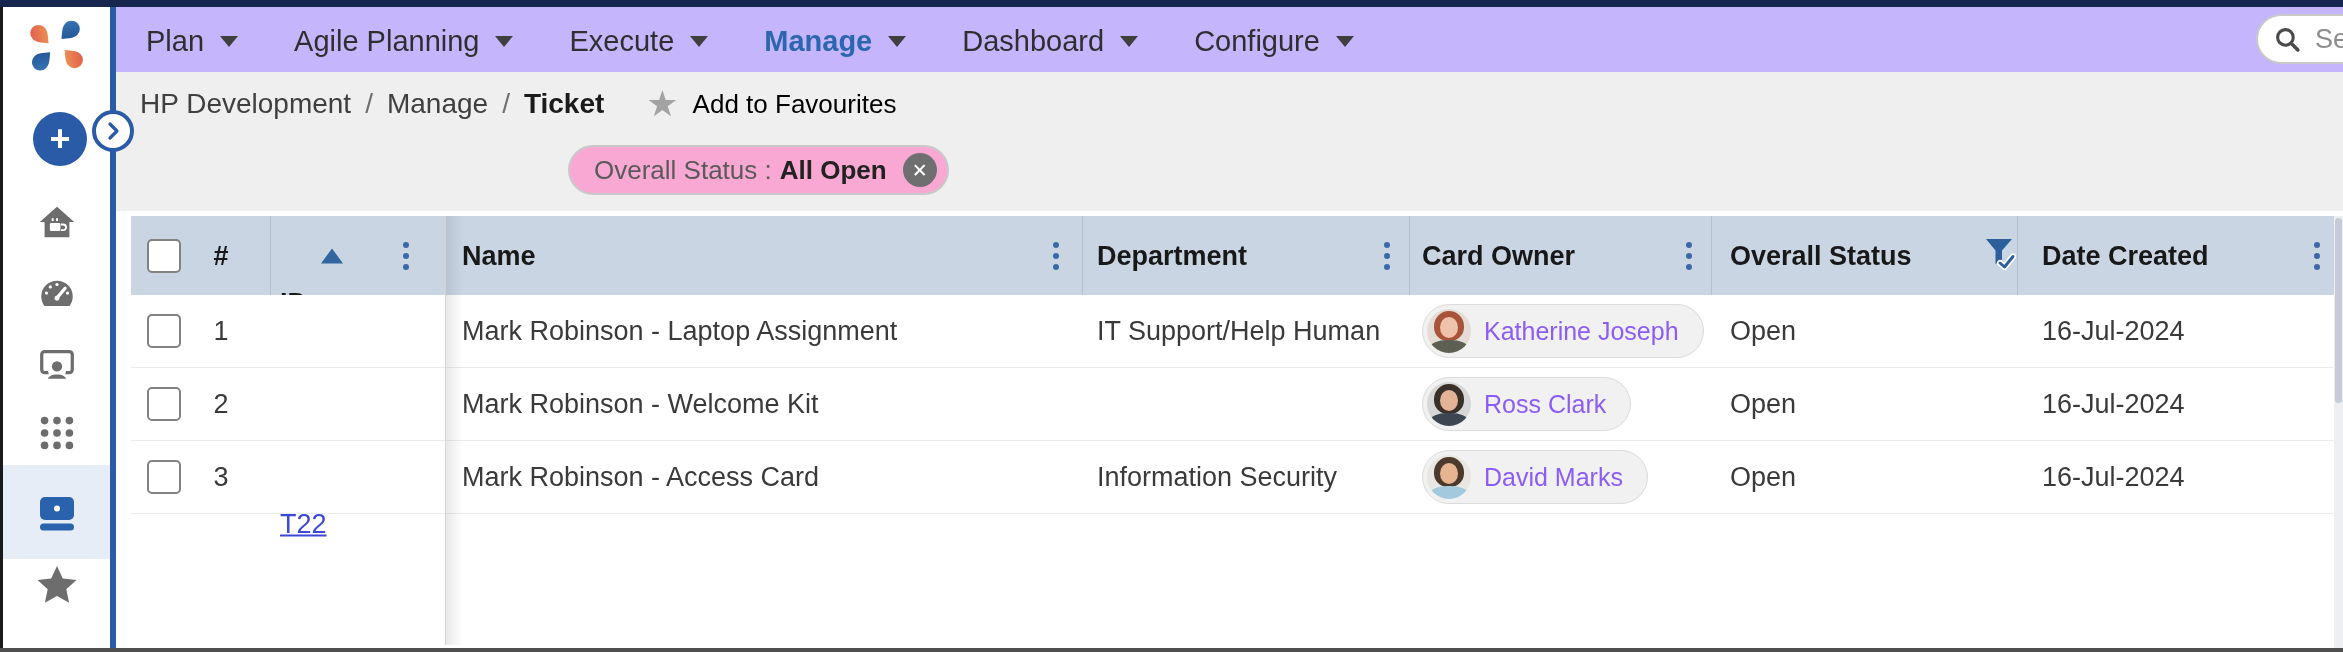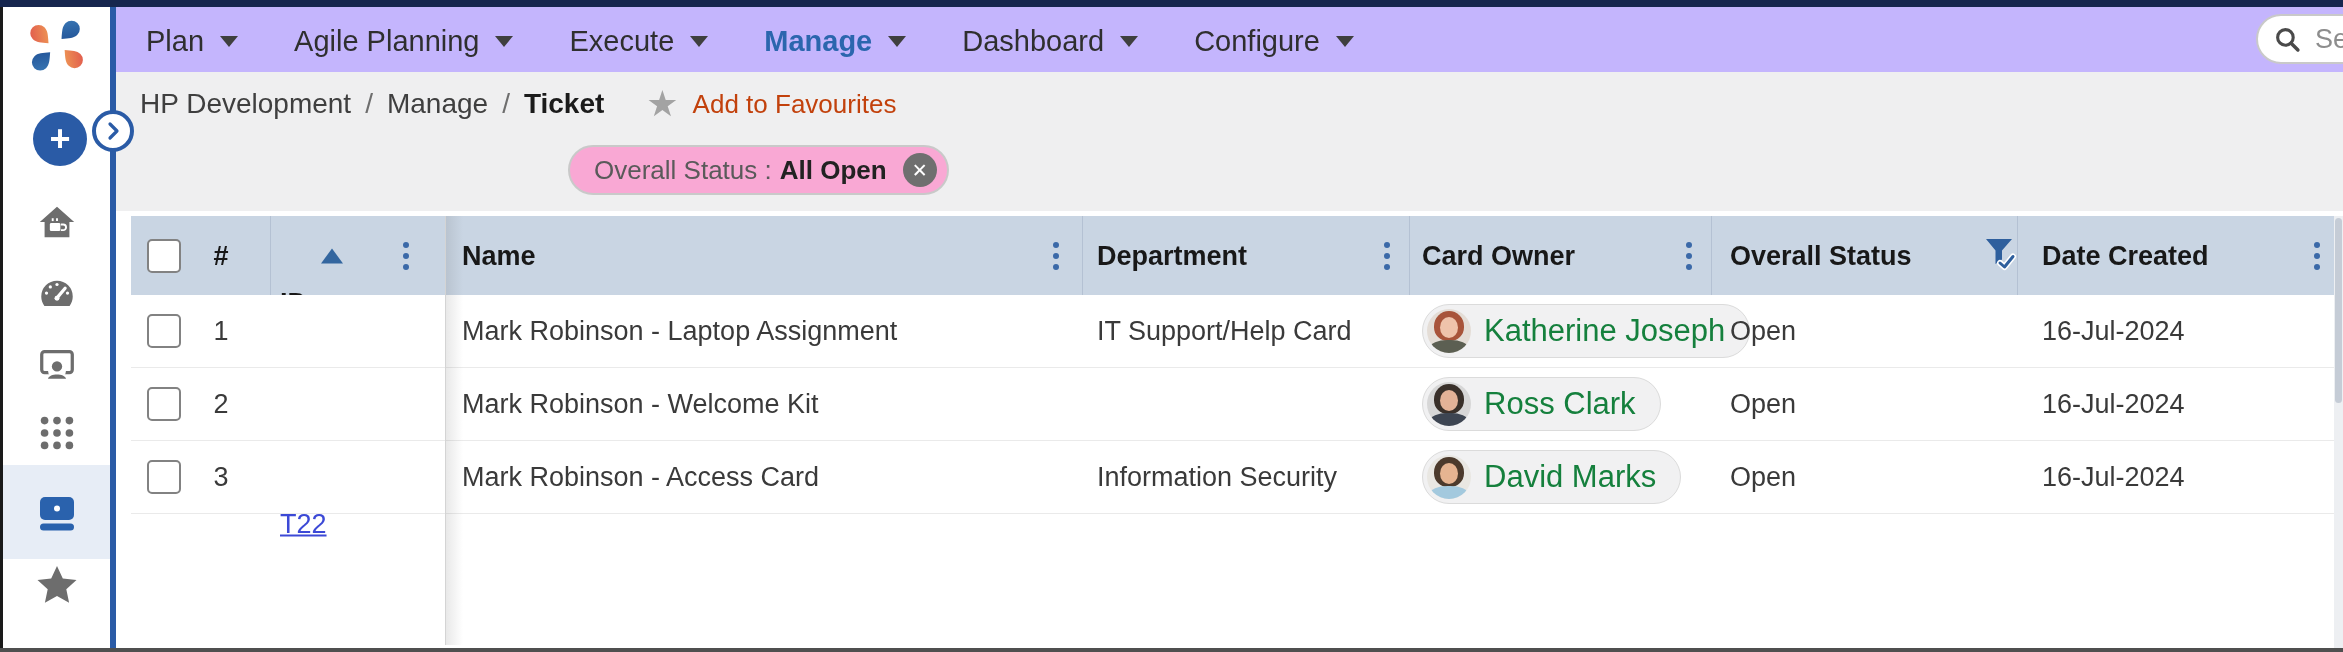--- a/index.html
+++ b/index.html
@@ -38,21 +38,21 @@
   .search-pill input{border:none;outline:none;font-size:27px;color:#6b6b6b;width:90px;font-family:"Liberation Sans",sans-serif;background:transparent;}
   .search-pill input::placeholder{color:#8d8d8d;}
 
   
   .graybar{position:absolute;left:116px;top:72px;width:2227px;height:139px;background:#efeff0;}
   .crumbs{position:absolute;left:24px;top:0;height:64px;display:flex;align-items:center;font-size:28px;color:#3f3f3f;}
   .crumb-sep{margin:0 14px;color:#6e6e6e;}
   .crumb-current{font-weight:700;color:#1b1b1b;}
   .fav{display:flex;align-items:center;margin-left:42px;gap:14px;cursor:pointer;}
   .fav .star-glyph{font-size:36px;color:#a3a3a3;line-height:1;}
-  .fav .fav-label{font-size:26px;color:#c2410c;}
+  .fav .fav-label{font-size:26px;color:#000000;}
   .view-pill{position:absolute;left:54px;top:69px;width:368px;height:57px;background:#fff;
     border:2px solid #d4d4d4;border-radius:30px;display:flex;align-items:center;justify-content:space-between;
     padding:0 36px 0 28px;box-sizing:border-box;cursor:pointer;}
   .view-pill .view-label{font-size:27px;color:#2f2f2f;}
   .view-pill .caret{border-top-color:#555;}
   .filter-chip{position:absolute;left:452px;top:73px;height:50px;background:#f9a8d4;border:2px solid #c9c9c9;
     border-radius:26px;display:flex;align-items:center;padding:0 10px 0 24px;box-sizing:border-box;gap:8px;}
   .filter-chip .chip-text{font-size:26px;color:#5a5a5a;white-space:nowrap;}
   .filter-chip .chip-value{font-size:26px;font-weight:700;color:#222;white-space:nowrap;}
   .chip-close{width:34px;height:34px;border-radius:50%;background:#6f6f6f;color:#fff;display:flex;
@@ -70,21 +70,21 @@
     border:2px solid #828282;border-radius:5px;cursor:pointer;}
   .col-cb{left:16px;} .col-num{left:70px;width:40px;text-align:center;} .col-id{left:149px;margin-top:47px;}
   .col-name{left:331px;} .col-dept{left:966px;} .col-owner{left:1291px;} .col-status{left:1599px;} .col-date{left:1911px;}
   .trow{position:absolute;left:131px;width:2212px;height:72px;background:#fff;border-bottom:1px solid #eaeaea;}
   .row1{top:295px;} .row2{top:368px;} .row3{top:441px;}
   .cell{position:absolute;top:50%;transform:translateY(-50%);font-size:27px;color:#3a3a3a;white-space:nowrap;}
   .id-link{color:#3c49d6;text-decoration:underline;cursor:pointer;}
   .owner-pill{position:absolute;left:1291px;top:50%;transform:translateY(-50%);height:52px;
     display:inline-flex;align-items:center;gap:13px;background:#f1f1f2;border:1px solid #dbdbdb;
     border-radius:27px;padding:0 24px 0 4px;cursor:pointer;}
-  .owner-name{font-size:31px;color:#15803d;white-space:nowrap;}
+  .owner-name{font-size:25px;color:#8b5cf6;white-space:nowrap;}
   .avatar{position:relative;width:44px;height:44px;border-radius:50%;overflow:hidden;background:var(--bg,#ddd);flex:0 0 44px;}
   .avatar i{position:absolute;display:block;}
   .avatar .hair{left:7px;top:2px;width:30px;height:30px;border-radius:50% 50% 46% 46%;background:var(--hair,#555);}
   .avatar .face{left:13px;top:8px;width:18px;height:21px;border-radius:50%;background:var(--skin,#e8b89a);}
   .avatar .shirt{left:3px;top:31px;width:38px;height:16px;border-radius:46% 46% 0 0;background:var(--shirt,#888);}
   .frozen-line{position:absolute;left:445px;top:216px;width:1px;height:429px;background:#d4d4d4;z-index:8;}
   .frozen-shadow{position:absolute;left:446px;top:216px;width:17px;height:429px;z-index:8;
     background:linear-gradient(to right,rgba(70,70,70,0.12),rgba(70,70,70,0));}
   .vscroll{position:absolute;left:2334px;top:216px;width:9px;height:432px;background:#edeff2;z-index:9;}
   .vthumb{position:absolute;left:2335px;top:218px;width:7px;height:185px;background:#c5ccd6;border-radius:4px;z-index:10;cursor:pointer;}
@@ -302,21 +302,21 @@
       <i></i>
       <i></i>
     </span>
 </div>
 
 <div class="trow row1">
   <span class="cb col-cb"></span>
   <span class="cell col-num">1</span>
   <span class="cell col-id"><a class="id-link">T20</a></span>
   <span class="cell col-name">Mark Robinson - Laptop Assignment</span>
-  <span class="cell col-dept">IT Support/Help Card</span>
+  <span class="cell col-dept">IT Support/Help Human</span>
   <span class="owner-pill">
     <span class="avatar" style="--bg: #e4ddd6; --hair: #a8543a; --skin: #efc3ab; --shirt: #5c5f52;">
         <i class="hair"></i>
         <i class="face"></i>
         <i class="shirt"></i>
       </span>
     <span class="owner-name">Katherine Joseph</span>
   </span>
   <span class="cell col-status">Open</span>
   <span class="cell col-date">16-Jul-2024</span>

